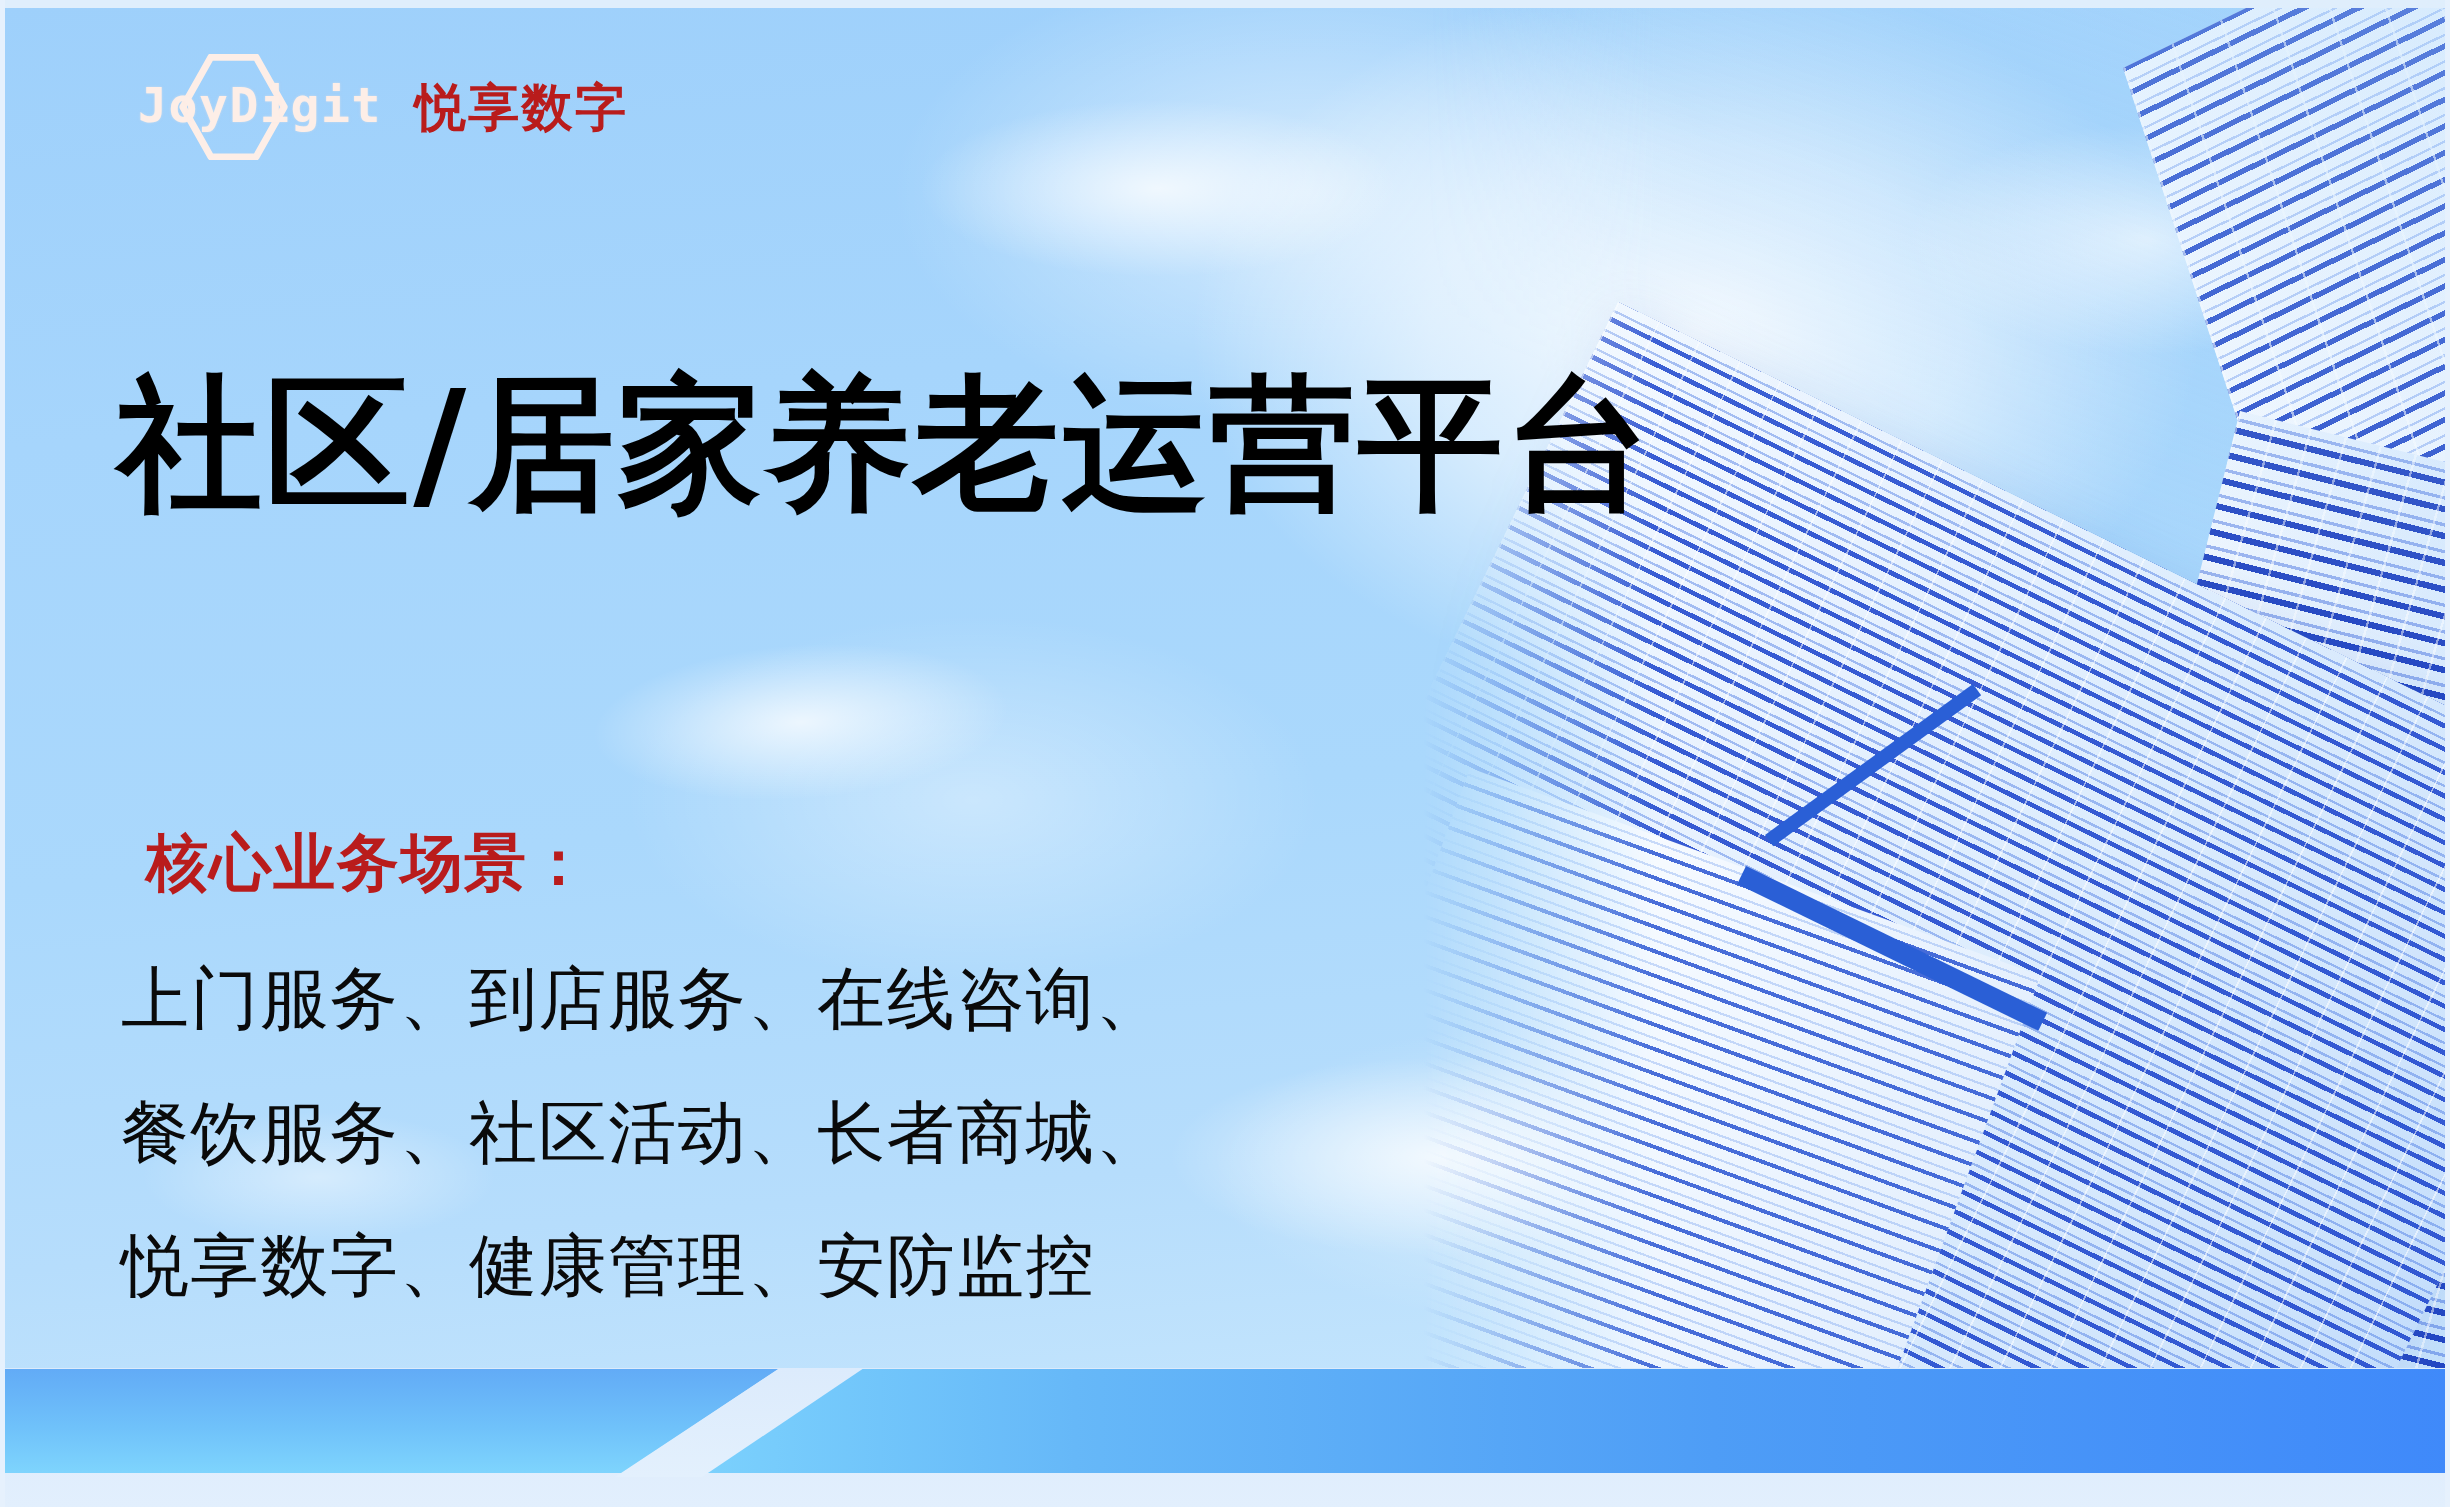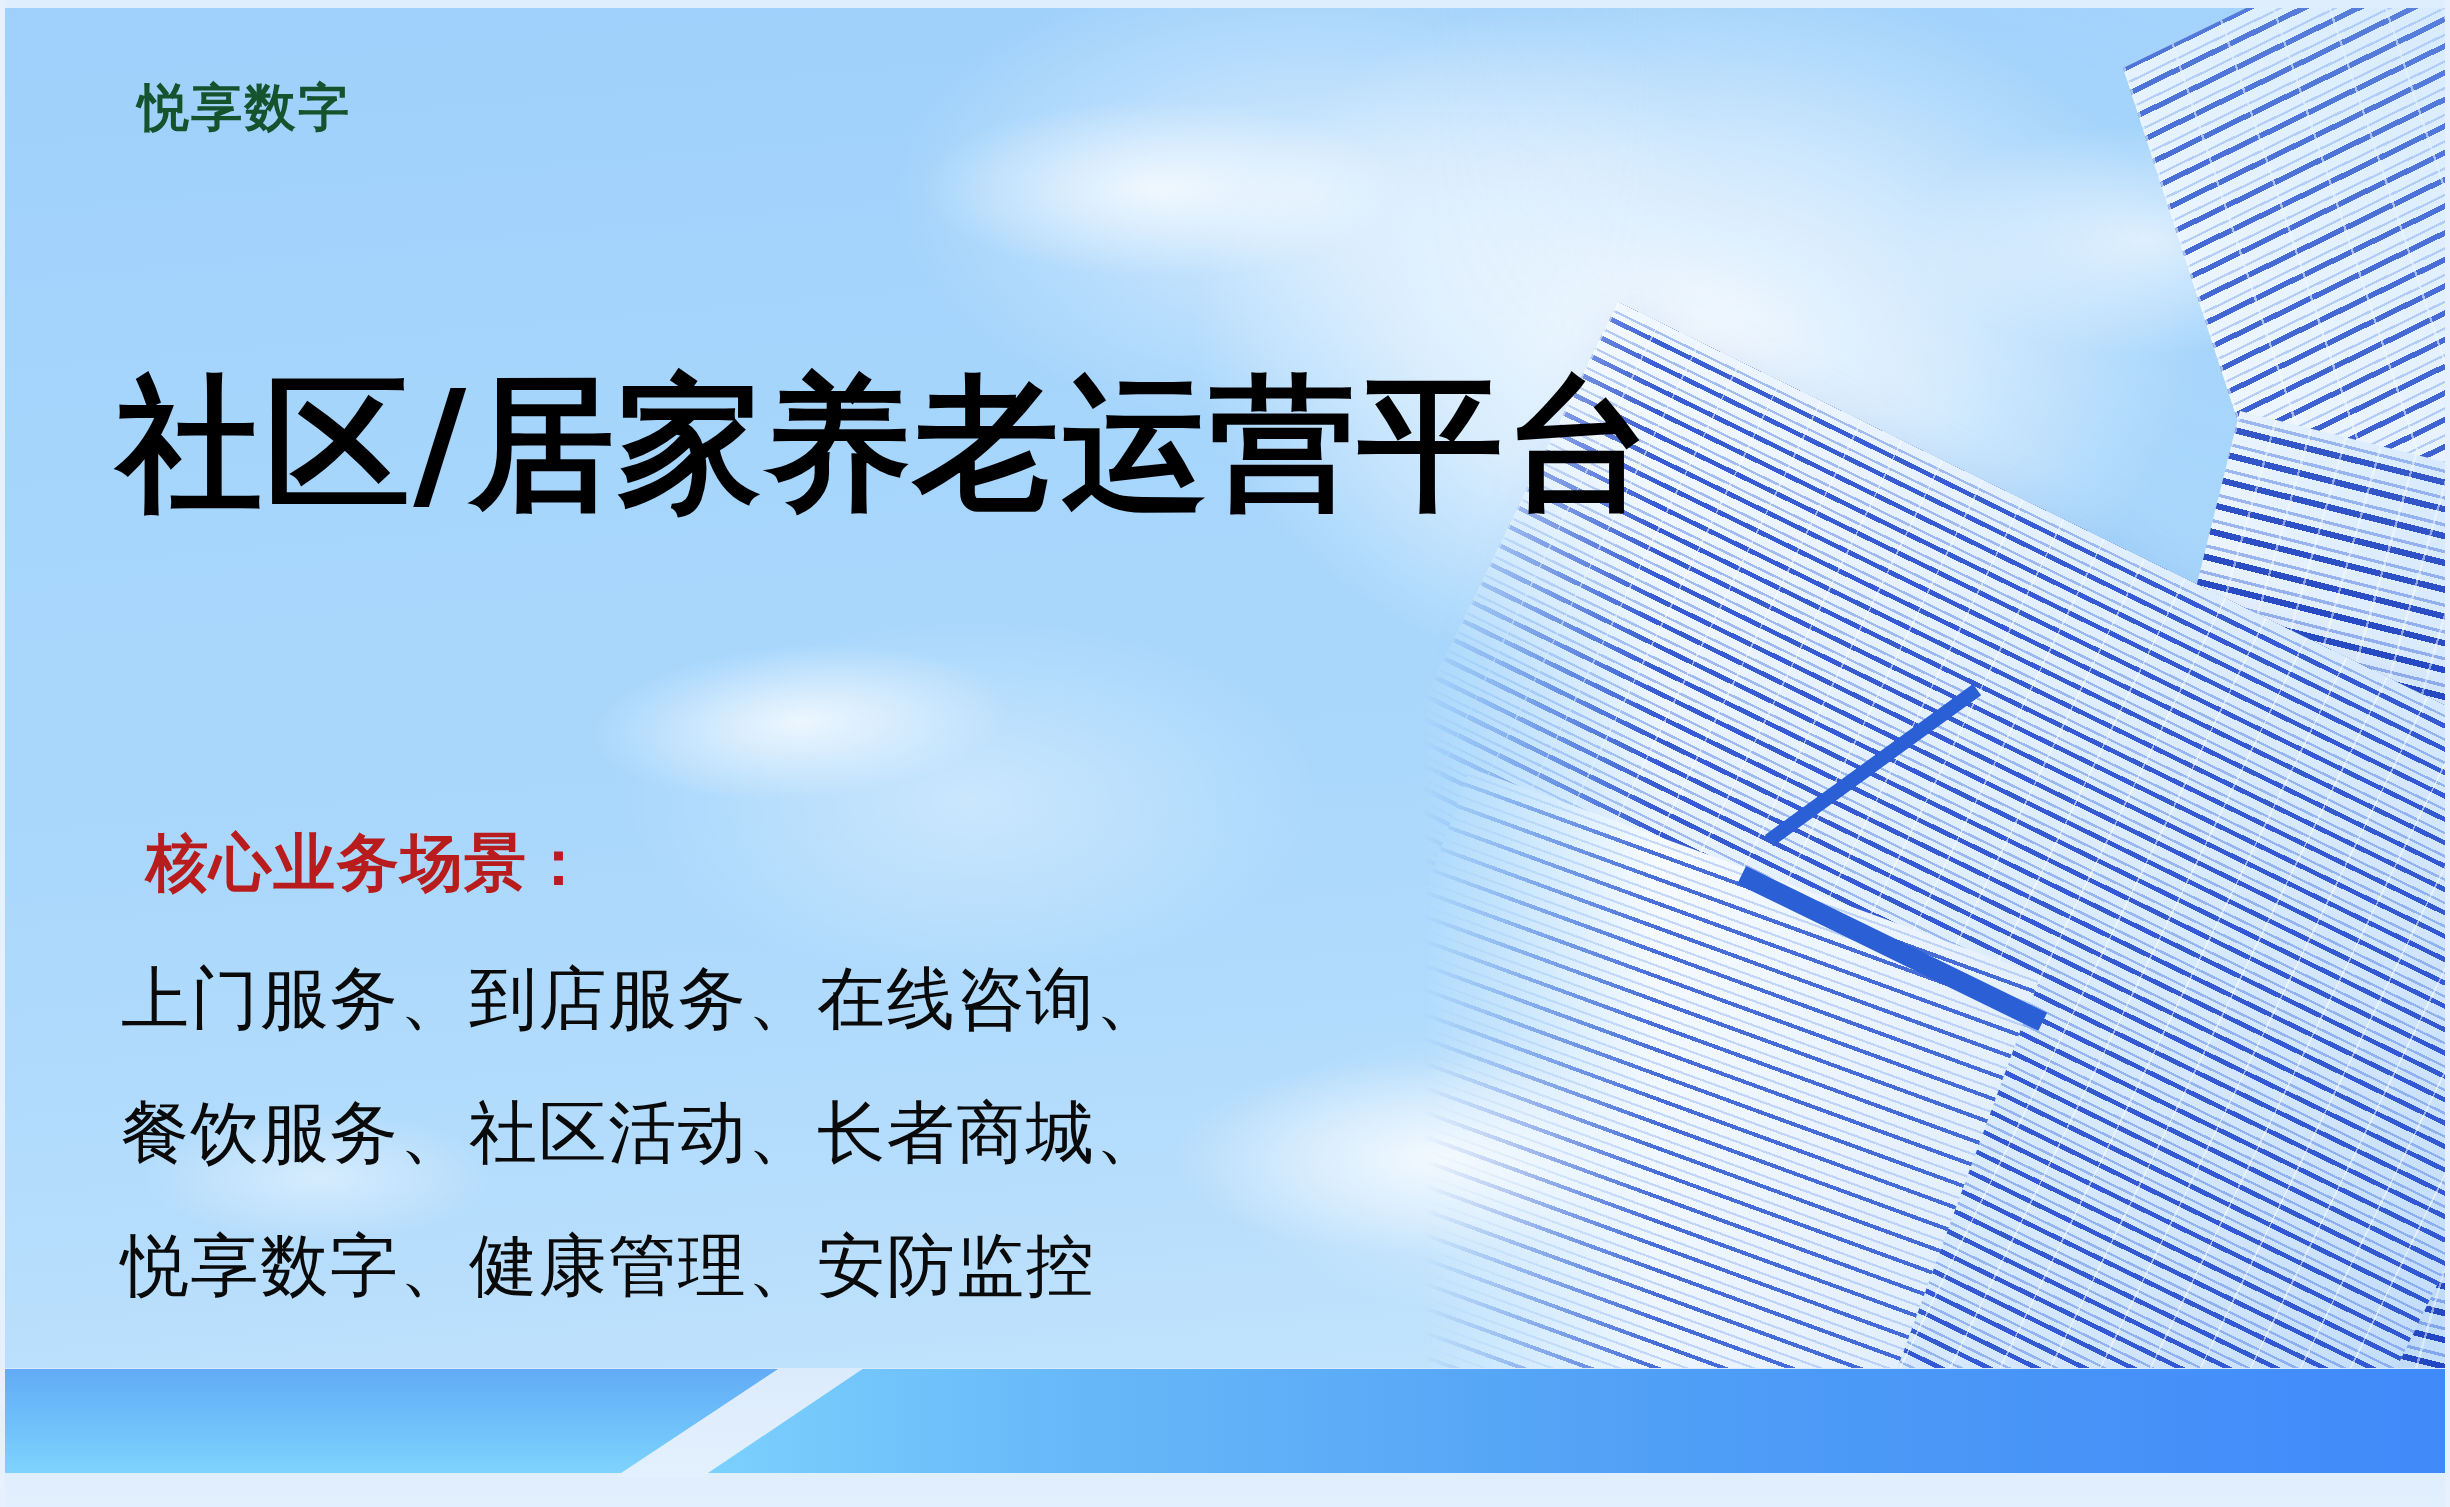--- a/index.html
+++ b/index.html
@@ -142,21 +142,21 @@
     position:absolute;left:37px;top:-11px;width:117px;height:106px;
   }
   .logo-word{
     position:absolute;left:0;top:15.6px;
     font-family:"DejaVu Sans Mono","Liberation Mono",monospace;
     font-size:48px;font-weight:700;letter-spacing:1.6px;
     color:#fdeee7;line-height:1;white-space:nowrap;
     text-shadow:0 0 2.3px rgba(255,235,225,.5);
   }
   .logo-cn{
-    font-size:51px;font-weight:700;color:#14532d;letter-spacing:2.3px;
+    font-size:51px;font-weight:700;color:#b91c1c;letter-spacing:2.3px;
     line-height:1;white-space:nowrap;
     font-family:"DejaVu Sans","Liberation Sans",sans-serif;
   }
 
   
   .headline{
     position:absolute;left:117px;top:269px;z-index:30;
     font-size:145px;font-weight:700;color:#000;line-height:1.08;
     letter-spacing:3.1px;white-space:nowrap;
     font-family:"DejaVu Sans","Liberation Sans",sans-serif;
@@ -222,20 +222,26 @@
     <div class="tower towerB"></div>
     <div class="tower towerD"></div>
     <div class="tower towerA"></div>
     <div class="tower towerC"></div>
     <div class="cornice"></div>
     <div class="cornice2"></div>
     <div class="photo-tint"></div>
   </div>
 
   <div class="logo">
+    <div class="logo-mark">
+      <svg class="logo-hex" viewBox="0 0 150 136">
+        <polygon points="46,4 104,4 140,68 104,132 46,132 10,68" fill="none" stroke="#fdeee7" stroke-width="9" stroke-linejoin="round"></polygon>
+      </svg>
+      <div class="logo-word">JoyDigit</div>
+    </div>
     <div class="logo-cn">悦享数字</div>
   </div>
 
   <h1 class="headline">社区/居家养老运营平台</h1>
 
   <h2 class="sec-heading">核心业务场景：</h2>
 
   <div class="body-list">
     <div class="body-line">上门服务、到店服务、在线咨询、</div>
     <div class="body-line">餐饮服务、社区活动、长者商城、</div>

